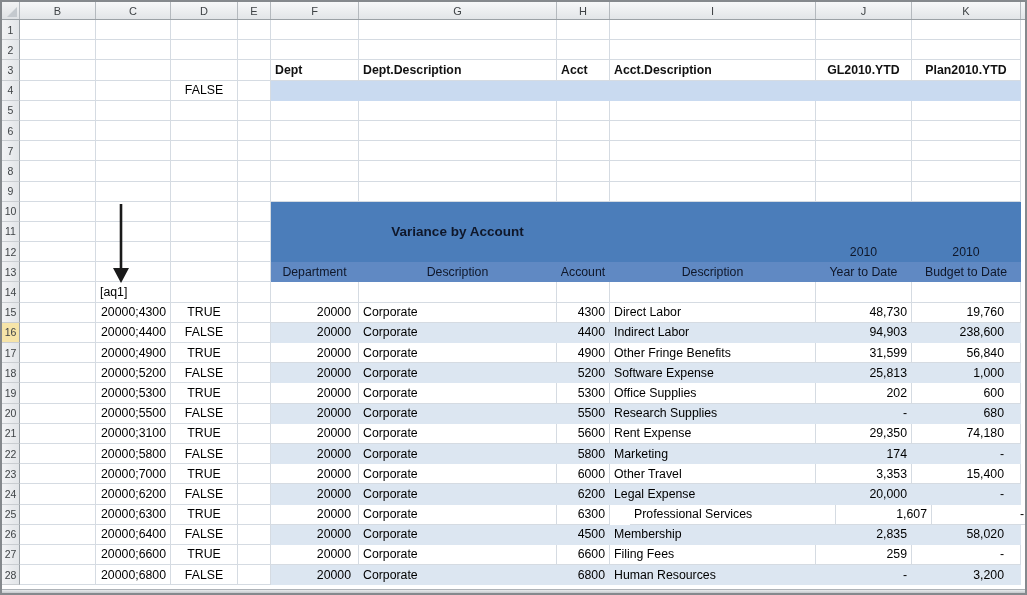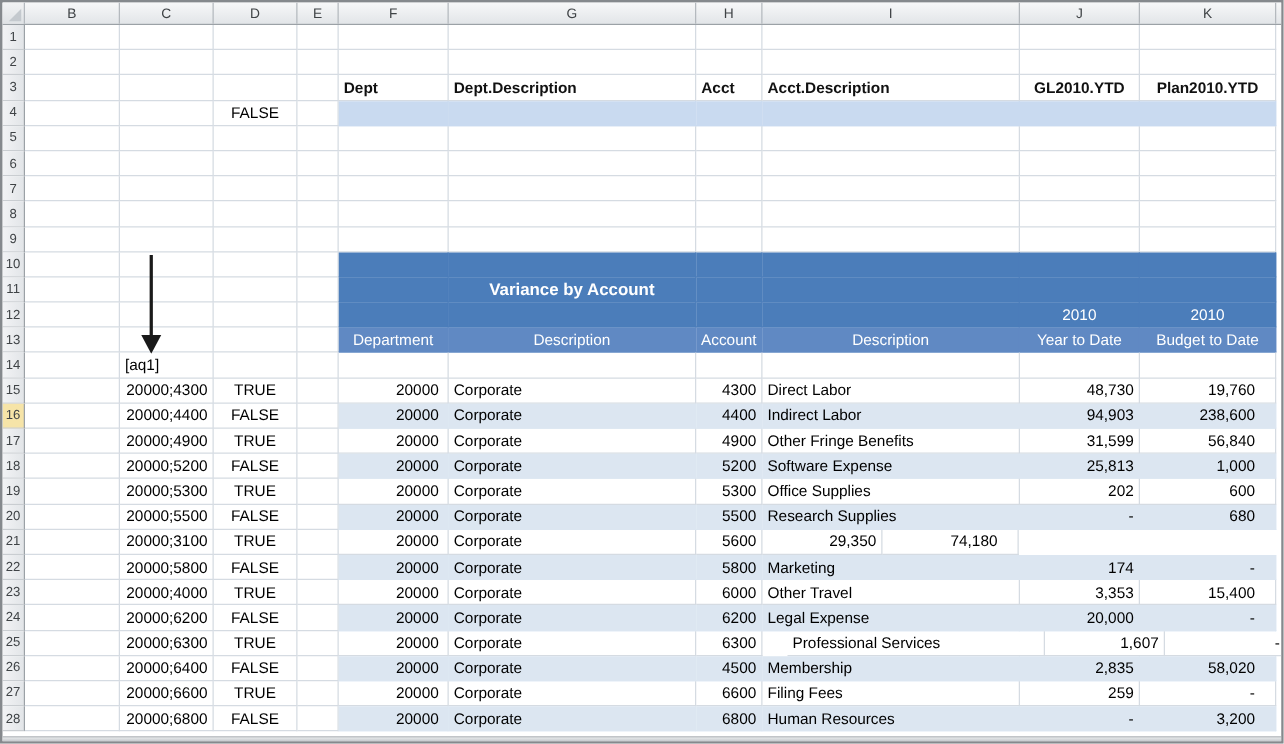--- a/index.html
+++ b/index.html
@@ -72,21 +72,21 @@
   }
   .band {
     background:var(--band-blue,#dce6f1);
     border-right-color:var(--band-blue,#dce6f1);
     border-bottom-color:var(--band-blue,#dce6f1);
   }
   .banner {
     background:var(--banner-blue,#4b7dba);
     border-right-color:var(--banner-blue,#4b7dba);
     border-bottom-color:var(--banner-blue,#4b7dba);
-    color:#ffffff;
+    color:#0f172a;
   }
   .banner.bhdr {
     background:var(--banner-header-blue,#6089c3);
     border-right-color:var(--banner-header-blue,#6089c3);
     border-bottom-color:var(--banner-header-blue,#6089c3);
   }
   .banner.title { font-weight:700; font-size:13.5px; }
 
   .arrow-overlay { position:absolute; left:108px; top:183px; width:22px; height:80px; }
 
@@ -403,20 +403,21 @@
       </div>
       <div class="sheet-row">
         <div class="row-hdr">21</div>
         <div class="cell" style="flex: 0 0 76px;"></div>
         <div class="cell ar" style="flex: 0 0 75px;">20000;3100</div>
         <div class="cell ac" style="flex: 0 0 67px;">TRUE</div>
         <div class="cell" style="flex: 0 0 33px;"></div>
         <div class="cell ar pf" style="flex: 0 0 88px;">20000</div>
         <div class="cell al" style="flex: 0 0 198px;">Corporate</div>
         <div class="cell ar" style="flex: 0 0 53px;">5600</div>
+        <div class="cell al" style="flex: 0 0 206px;">Rent Expense</div>
         <div class="cell ar pj" style="flex: 0 0 96px;">29,350</div>
         <div class="cell ar pk" style="flex: 0 0 109px;">74,180</div>
         <div class="cell filler"></div>
       </div>
       <div class="sheet-row">
         <div class="row-hdr">22</div>
         <div class="cell" style="flex: 0 0 76px;"></div>
         <div class="cell ar" style="flex: 0 0 75px;">20000;5800</div>
         <div class="cell ac" style="flex: 0 0 67px;">FALSE</div>
         <div class="cell" style="flex: 0 0 33px;"></div>
@@ -424,21 +425,21 @@
         <div class="cell band al" style="flex: 0 0 198px;">Corporate</div>
         <div class="cell band ar" style="flex: 0 0 53px;">5800</div>
         <div class="cell band al" style="flex: 0 0 206px;">Marketing</div>
         <div class="cell band ar pj" style="flex: 0 0 96px;">174</div>
         <div class="cell band ar pk" style="flex: 0 0 109px;">-</div>
         <div class="cell filler"></div>
       </div>
       <div class="sheet-row">
         <div class="row-hdr">23</div>
         <div class="cell" style="flex: 0 0 76px;"></div>
-        <div class="cell ar" style="flex: 0 0 75px;">20000;4000</div>
+        <div class="cell ar" style="flex: 0 0 75px;">20000;7000</div>
         <div class="cell ac" style="flex: 0 0 67px;">TRUE</div>
         <div class="cell" style="flex: 0 0 33px;"></div>
         <div class="cell ar pf" style="flex: 0 0 88px;">20000</div>
         <div class="cell al" style="flex: 0 0 198px;">Corporate</div>
         <div class="cell ar" style="flex: 0 0 53px;">6000</div>
         <div class="cell al" style="flex: 0 0 206px;">Other Travel</div>
         <div class="cell ar pj" style="flex: 0 0 96px;">3,353</div>
         <div class="cell ar pk" style="flex: 0 0 109px;">15,400</div>
         <div class="cell filler"></div>
       </div>

